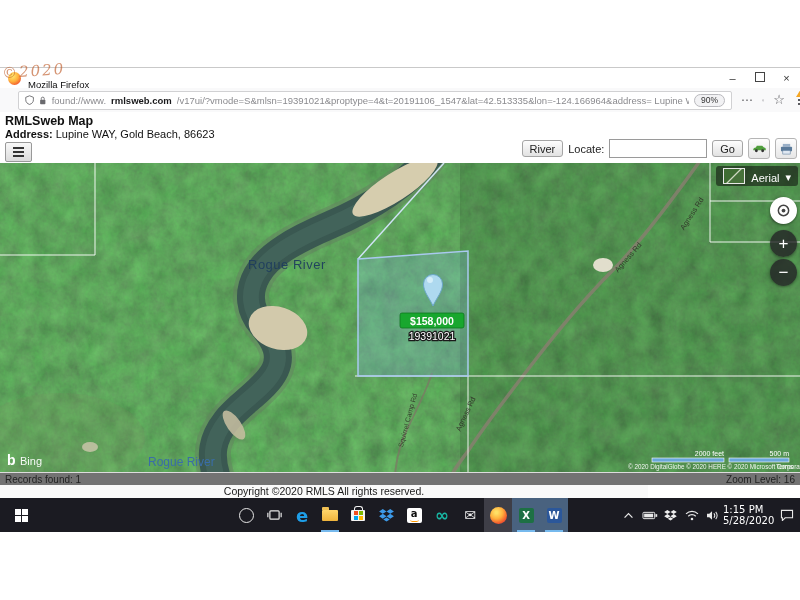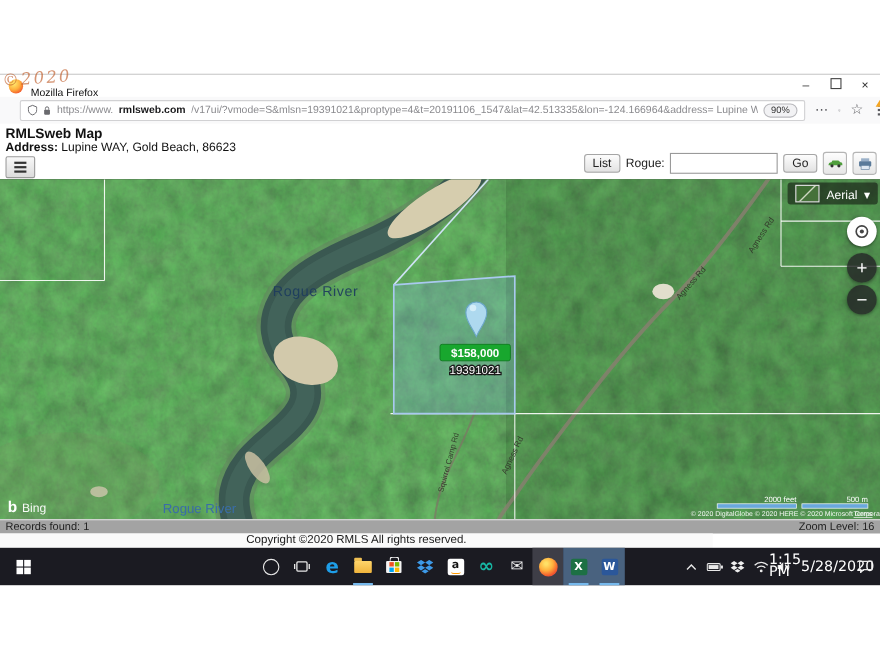--- a/index.html
+++ b/index.html
@@ -53,21 +53,21 @@
               background:rgba(18,24,16,.6);border-radius:3px;padding:2px 7px;color:#fff;font-size:11px;}
   .aerial-thumb{width:20px;height:14px;border:1px solid #e8e8e8;
                 background:linear-gradient(135deg,#3f6d33 45%,#cfd8c2 50%,#46713a 55%);}
   .round-btn{position:absolute;right:3px;width:27px;height:27px;border-radius:50%;
              display:flex;align-items:center;justify-content:center;}
   .locate-btn{top:34px;background:#fff;box-shadow:0 1px 3px rgba(0,0,0,.5);}
   .zoom-btn{background:rgba(35,35,38,.8);color:#fff;font-size:17px;line-height:27px;box-shadow:0 1px 3px rgba(0,0,0,.4);}
   .zoom-in{top:67px;}
   .zoom-out{top:96px;}
   
-  .statusrow{position:absolute;top:472px;left:0;width:800px;height:13px;background:#a3a3a3;
+  .statusrow{position:absolute;top:472px;left:0;width:800px;height:13px;background:#737373;
              border-top:1px solid #ddd;display:flex;justify-content:space-between;
              font-size:10px;line-height:13px;padding:0;box-sizing:border-box;}
   .statusrow .left{margin-left:5px;} .statusrow .right{margin-right:5px;margin-left:41px;}
   .copyrow{position:absolute;top:485px;left:0;width:648px;height:13px;background:#fafafa;
            text-align:center;font-size:10.5px;line-height:13px;color:#1a1a1a;}
   
   .taskbar{position:absolute;top:498px;left:0;width:800px;height:34px;background:#1b1b22;
            display:flex;align-items:stretch;font-family:"DejaVu Sans",sans-serif;}
   .tb-cell{width:28px;display:flex;align-items:center;justify-content:center;position:relative;flex:0 0 auto;}
   .tb-start{width:42px;}
@@ -93,22 +93,22 @@
   .amazon-smile{width:9px;height:3px;border-bottom:1.6px solid #ff9900;border-radius:50%;}
   .infinity{color:#18b7a4;font-size:17px;font-weight:bold;}
   .mail-env{color:#f0f0f0;font-size:14px;}
   .ff-circle{width:17px;height:17px;border-radius:50%;
              background:radial-gradient(circle at 38% 32%,#ffe066 8%,#ffb13d 40%,#f2552c 72%,#c94a8c 100%);}
   .office-sq{width:15px;height:15px;border-radius:2px;color:#fff;font-weight:bold;font-size:10px;
              display:flex;align-items:center;justify-content:center;}
   .excel-sq{background:#1d7044;} .word-sq{background:#2b579a;}
   .tb-tray{margin-left:auto;display:flex;align-items:stretch;flex:0 0 auto;}
   .tray-cell{width:21px;display:flex;align-items:center;justify-content:center;flex:0 0 auto;}
-  .tb-clock{width:48px;display:flex;flex-direction:row;align-items:center;justify-content:center;
-            color:#fff;font-size:13px;line-height:11px;padding-right:3px;flex:0 0 auto;}
+  .tb-clock{width:48px;display:flex;flex-direction:column;align-items:flex-start;justify-content:center;
+            color:#fff;font-size:10px;line-height:11px;padding-right:3px;flex:0 0 auto;}
   .tray-svg{display:block;}
 </style>
 </head>
 <body>
 
 <div class="screen">
 
   <div class="titlebar">
     <div class="ff-logo"></div>
     <div class="watermark">©2020</div>
@@ -122,21 +122,21 @@
 
   <div class="navbar">
     <div class="urlfield">
       <svg width="11" height="12" viewBox="0 0 12 13">
         <path d="M6,1 L11,3 V6.2 C11,9.5 9,11.3 6,12.3 C3,11.3 1,9.5 1,6.2 V3 Z" fill="none" stroke="#5f5f63" stroke-width="1.1"></path>
       </svg>
       <svg width="9" height="11" viewBox="0 0 10 12">
         <rect x="1.5" y="5" width="7" height="6" rx="1" fill="#6a6a6e"></rect>
         <path d="M3,5 V3.5 a2,2 0 0 1 4,0 V5" fill="none" stroke="#6a6a6e" stroke-width="1.2"></path>
       </svg>
-      <span class="url-pre">https://www.</span>
+      <span class="url-pre">found://www.</span>
         <span class="url-dom">rmlsweb.com</span>
         <span class="url-path">/v17ui/?vmode=S&amp;mlsn=19391021&amp;proptype=4&amp;t=20191106_1547&amp;lat=42.513335&amp;lon=-124.166964&amp;address= Lupine WAY, Gold Beach, 97444</span>
       <span class="zoom-pill">90%</span>
     </div>
     <span class="nav-ic">⋯</span>
     <svg class="nav-ic" width="13" height="13" viewBox="0 0 14 14" style="margin-left:9px">
       <path d="M2,2 h10 v5 a5,5 0 0 1 -10,0 Z" fill="none" stroke="#5a5a5e" stroke-width="1.2"></path>
       <path d="M4.5,5.5 L7,8 L9.5,5.5" fill="none" stroke="#5a5a5e" stroke-width="1.2"></path>
     </svg>
     <span class="nav-ic" style="font-size:13px">☆</span>
@@ -148,22 +148,22 @@
   <div class="pagehead">
     <div class="pg-title">RMLSweb Map</div>
     <div class="pg-addr">
       <b>Address:</b>
       <span>Lupine WAY, Gold Beach, 86623</span>
     </div>
     <div class="menu-btn">
         <div class="menu-glyph"></div>
       </div>
     <div class="map-toolbar">
-      <button class="btn">List</button>
-      <span>Rogue:</span>
+      <button class="btn">River</button>
+      <span>Locate:</span>
       <input class="locate-input" value="" style="">
       <button class="btn">Go</button>
       <div class="icon-btn">
         <svg width="15" height="9" viewBox="0 0 16 10">
           <path d="M1,7 C1,5 2,4 4,4 L5,2 h6 l2,2 c2,0 2,1 2,3 Z" fill="#4f9e3c"></path>
           <circle cx="4.5" cy="7.5" r="1.6" fill="#333"></circle>
             <circle cx="11.5" cy="7.5" r="1.6" fill="#333"></circle>
         </svg>
       </div>
       <div class="icon-btn">

